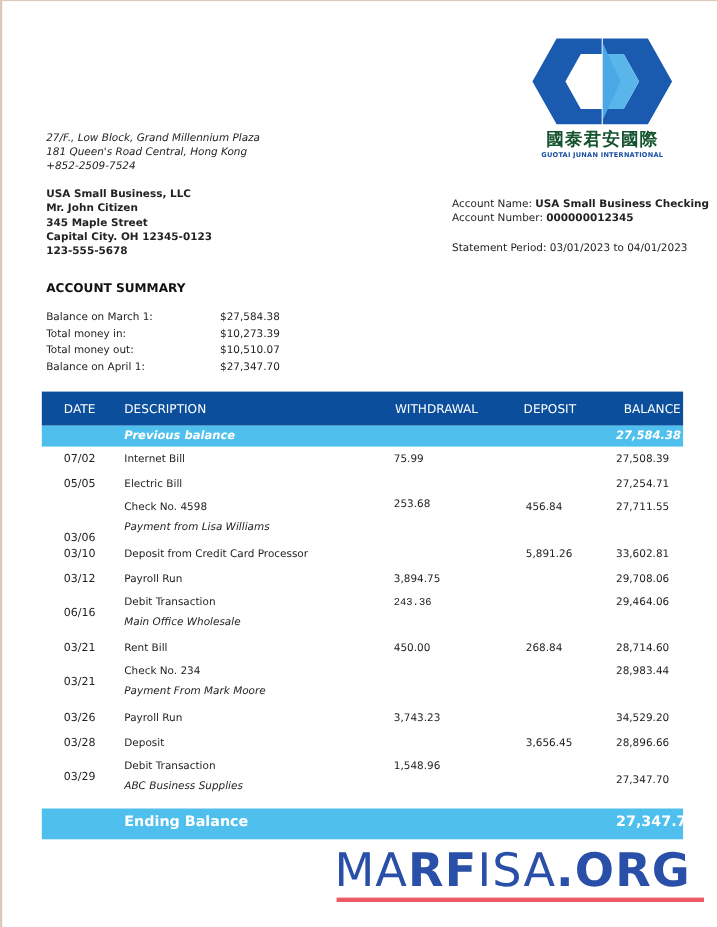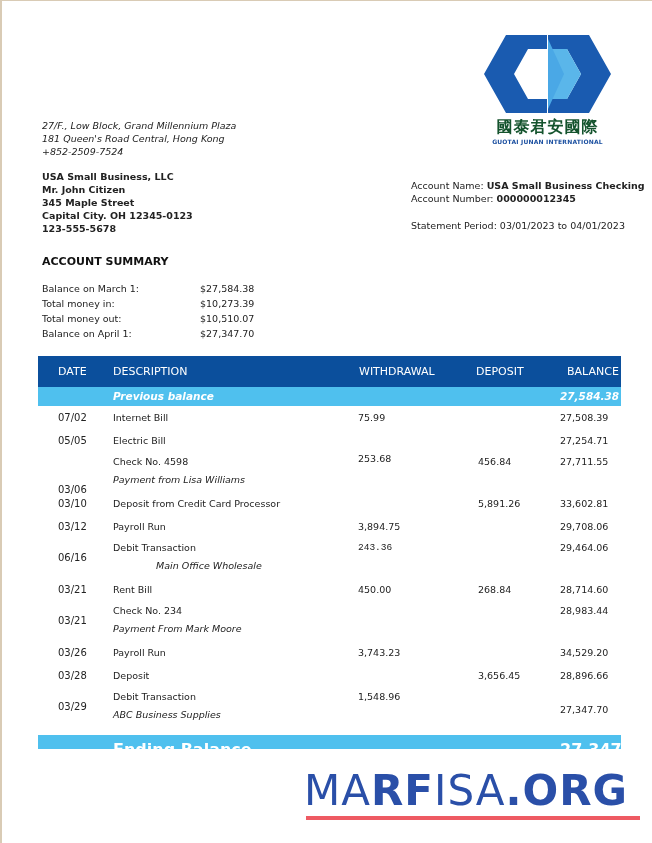--- a/index.html
+++ b/index.html
@@ -39,21 +39,21 @@
   .prev { background: #4fc0ee; color: #fff; height: 19px; position: relative; font-size: 10.5px; font-weight: bold; }
   .prev span { position: absolute; top: 3px; font-style: italic; }
   .row { position: relative; font-size: 9.5px; color: #222; }
   .row span { position: absolute; }
   .c-date { left: 20px; font-size: 10px; }
   .c-desc { left: 75px; }
   .c-desc2 { left: 75px; font-style: italic; }
   .c-wd { left: 320px; }
   .c-dep { left: 440px; }
   .c-bal { left: 522px; }
-  .ending { background: #4fc0ee; color: #fff; height: 14px; position: relative; font-size: 16px; font-weight: bold; }
+  .ending { background: #4fc0ee; color: #fff; height: 28px; position: relative; font-size: 13px; font-weight: bold; }
   .ending span { position: absolute; top: 5px; }
 
   .watermark { left: 302px; top: 766px; font-size: 42px; color: #2a4fa8; letter-spacing: 1px; font-family: "DejaVu Sans", sans-serif; line-height: 48px; }
   .watermark .rf { font-weight: bold; }
   .watermark .org { font-weight: bold; }
   .wm-line { left: 304px; top: 815px; width: 334px; height: 4px; background: #ee5a63; }
 </style>
 </head>
 <body>
 
@@ -156,21 +156,21 @@
         <span class="c-wd" style="top: 6px;">3,894.75</span>
         <span class="c-dep" style="top: 6px;"></span>
         <span class="c-bal" style="top: 6px;">29,708.06</span>
       </div>
       <div class="row" style="height: 40px;">
         <span class="c-date" style="top: 14px;">06/16</span>
         <span class="c-desc" style="top: 4px;">Debit Transaction</span>
         <span class="c-wd" style="top: 4px; font-family: Liberation Mono, monospace;">243.36</span>
         <span class="c-dep" style="top: 4px;"></span>
         <span class="c-bal" style="top: 4px;">29,464.06</span>
-        <span class="c-desc2" style="top: 22px; margin-left: 43px;">Main Office Wholesale</span>
+        <span class="c-desc2" style="top: 22px;">Main Office Wholesale</span>
       </div>
       <div class="row" style="height: 23px;">
         <span class="c-date" style="top: 6px;">03/21</span>
         <span class="c-desc" style="top: 6px;">Rent Bill</span>
         <span class="c-wd" style="top: 6px;">450.00</span>
         <span class="c-dep" style="top: 6px;">268.84</span>
         <span class="c-bal" style="top: 6px;">28,714.60</span>
       </div>
       <div class="row" style="height: 40px;">
         <span class="c-date" style="top: 14px;">03/21</span>

